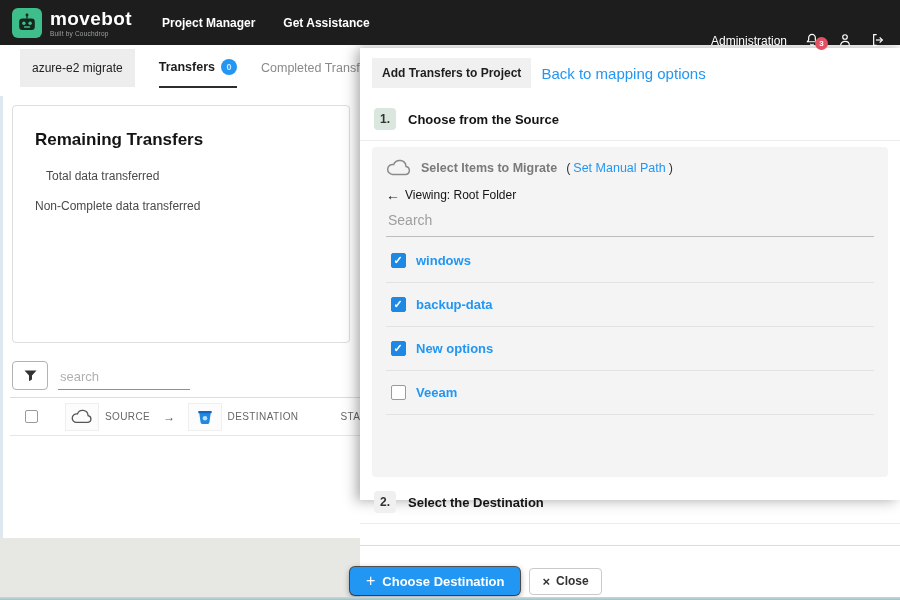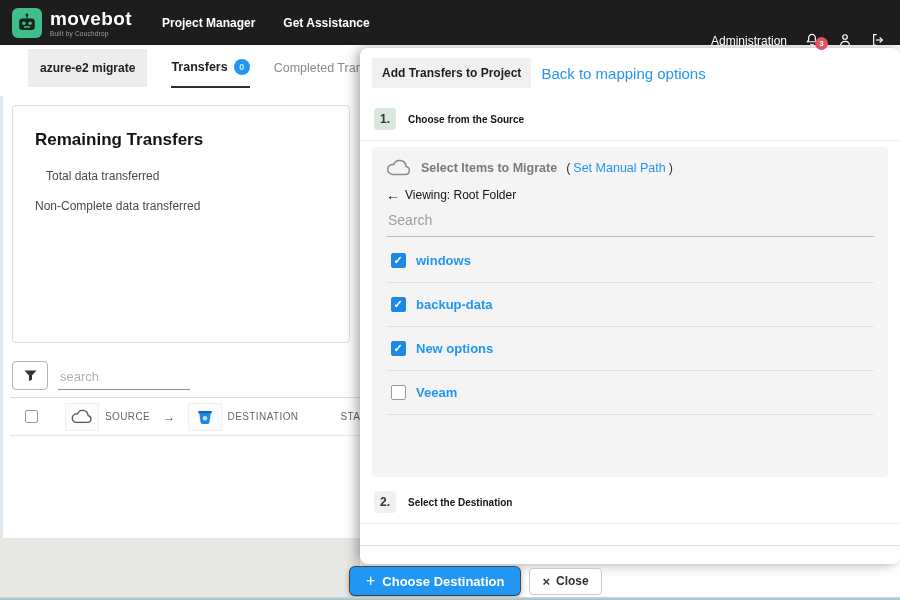--- a/index.html
+++ b/index.html
@@ -23,22 +23,22 @@
   .nav-right{ margin-left:auto; display:flex; align-items:flex-end; gap:17px; margin-right:14px;margin-top:35px;}
   .nav-right a{ color:#fff; font-size:12px; text-decoration:none; cursor:pointer;}
   .icon-btn{ position:relative; display:inline-flex; cursor:pointer; }
   .bell-badge{ position:absolute; right:-8px; bottom:-2px; min-width:13px; height:13px;
     background:#e05263; color:#fff; font-size:8px; font-weight:bold; border-radius:50%;
     display:flex; align-items:center; justify-content:center; padding:0 2px;}
 
   
   .tabsrow{ position:absolute; top:48px; left:0; width:362px; height:40px;
     display:flex; align-items:center; white-space:nowrap; overflow:hidden; }
-  .proj-chip{ margin-left:28px; background:#ededed; padding:12px 12px;
-    font-size:12px; font-weight:bold; color:#222; cursor:pointer; flex:none;}
+  .proj-chip{ margin-left:20px; background:#ededed; padding:12px 12px;
+    font-size:12px; font-weight:normal; color:#222; cursor:pointer; flex:none;}
   .tab{ display:inline-flex; align-items:center; gap:6px; height:100%;
     margin-left:24px; font-size:12.5px; color:#8a8a8a; cursor:pointer; flex:none;}
   .tab.active{ color:#1c1c1c; font-weight:bold; border-bottom:2px solid #2d2d2d;}
   .badge{ width:16px; height:16px; border-radius:50%; color:#fff; font-size:9px;
     font-weight:bold; display:inline-flex; align-items:center; justify-content:center;}
   .badge-blue{ background:#2196f3; color:#cfe8ff;}
 
   
   .left-edge{ position:absolute; left:0; top:96px; width:3px; height:442px; background:#dde9ef;}
   .summary-card{ position:absolute; top:105px; left:12px; width:338px; height:238px;
@@ -67,33 +67,33 @@
   .iconbox.dst{ margin-left:12px; }
   .colname{ margin-left:6px; }
   .tarrow{ margin-left:13px; color:#555; font-size:12px; }
   .colstatus{ margin-left:42px; }
   .tbody-empty{ height:37px; display:flex; align-items:center; padding-left:15px;
     font-size:13px; color:#222; border-bottom:1px solid #e6e6e6;}
 
   .left-footer{ position:absolute; top:538px; left:0; width:360px; height:62px; background:#e7e7e3;}
 
   
-  .panel{ position:absolute; top:48px; left:360px; width:540px; height:516px;
+  .panel{ position:absolute; top:48px; left:360px; width:540px; height:452px;
     background:#fff; z-index:30;
-    box-shadow:-5px 2px 12px rgba(0,0,0,.25), 0 -3px 8px rgba(0,0,0,.10);border-radius:8px;}
+    box-shadow:-5px 2px 12px rgba(0,0,0,.25), 0 -3px 8px rgba(0,0,0,.10);}
   .panel-head{ display:flex; align-items:center; gap:10px; padding:10px 12px 0;}
   .panel-title-chip{ background:#f0f0f0; padding:8px 10px; font-size:12px;
     font-weight:bold; color:#1e1e1e;}
   .back-link{ color:#2196f3; font-size:15px; text-decoration:none; cursor:pointer;}
   .step-row{ display:flex; align-items:center; gap:12px; padding:0 14px; margin-top:20px;}
   .step-chip{ width:22px; height:22px; border-radius:4px; display:flex; align-items:center;
     justify-content:center; font-size:12px; font-weight:bold; color:#333; flex:none;}
   .step1chip{ background:#d9e7de; }
   .step2chip{ background:#f0f0f0; }
-  .step-row h3{ font-size:10px; color:#141414; }
+  .step-row h3{ font-size:13px; color:#141414; }
   .hdiv{ border:none; border-top:1px solid #ececec; margin:10px 0 0; }
 
   .source-picker{ margin:6px 12px 0; height:330px; background:#f4f4f4;
     border-radius:4px; padding:12px 14px; }
   .sp-head{ display:flex; align-items:center; gap:9px; }
   .sp-title{ font-size:12.5px; font-weight:bold; color:#7a7a7a; }
   .paren{ font-size:12.5px; color:#333; }
   .sp-head .manual{ color:#2196f3; font-size:12.5px; text-decoration:none; cursor:pointer; margin:0 -6px;}
   .viewing{ margin-top:11px; font-size:12px; color:#141414; display:flex; align-items:center; gap:5px;}
   .viewing .arr{ font-size:14px; cursor:pointer; }

